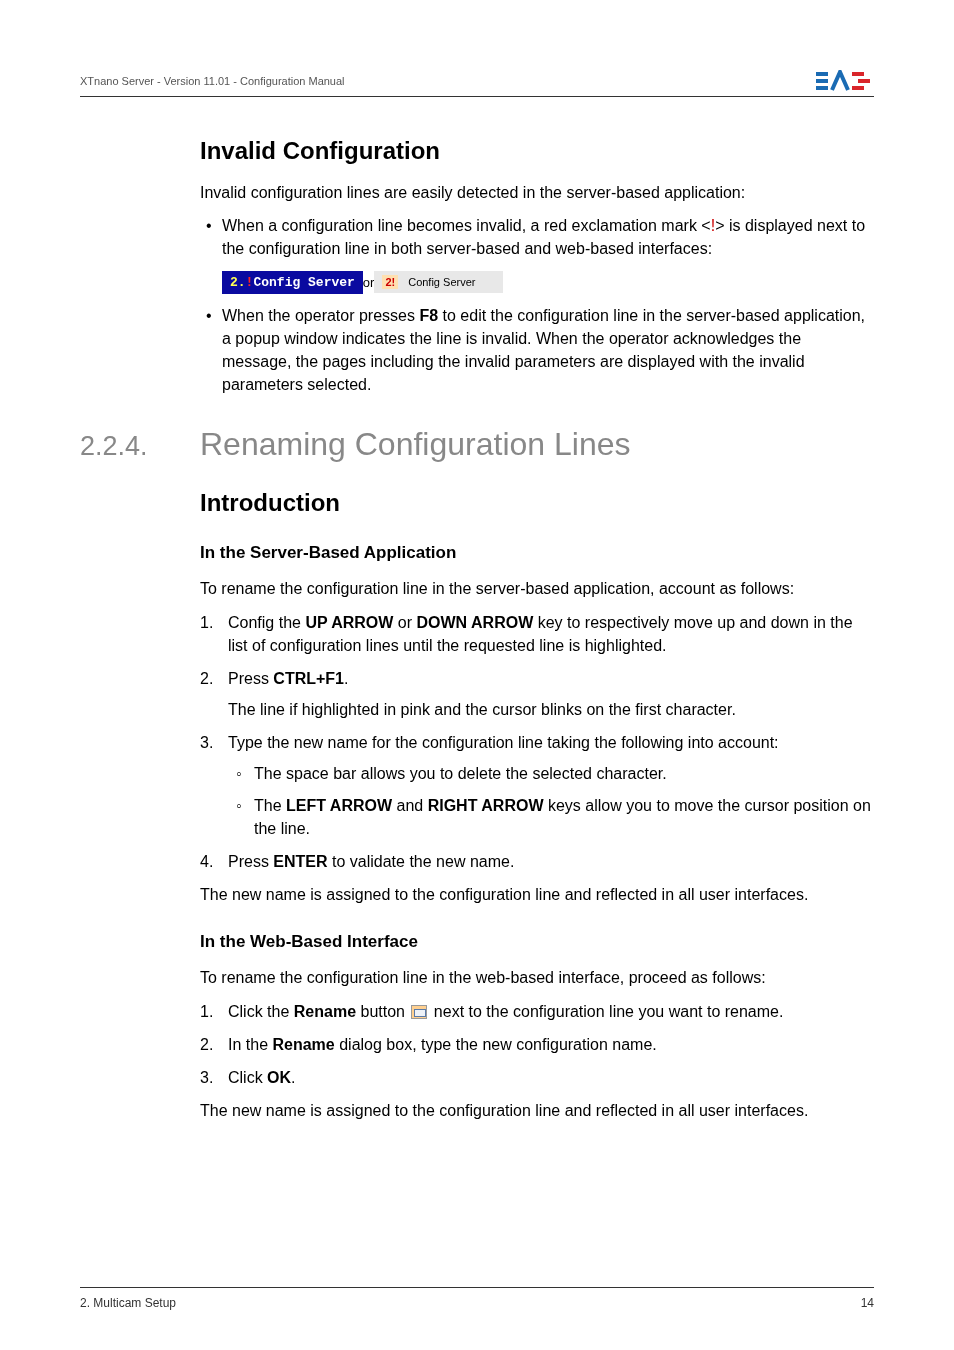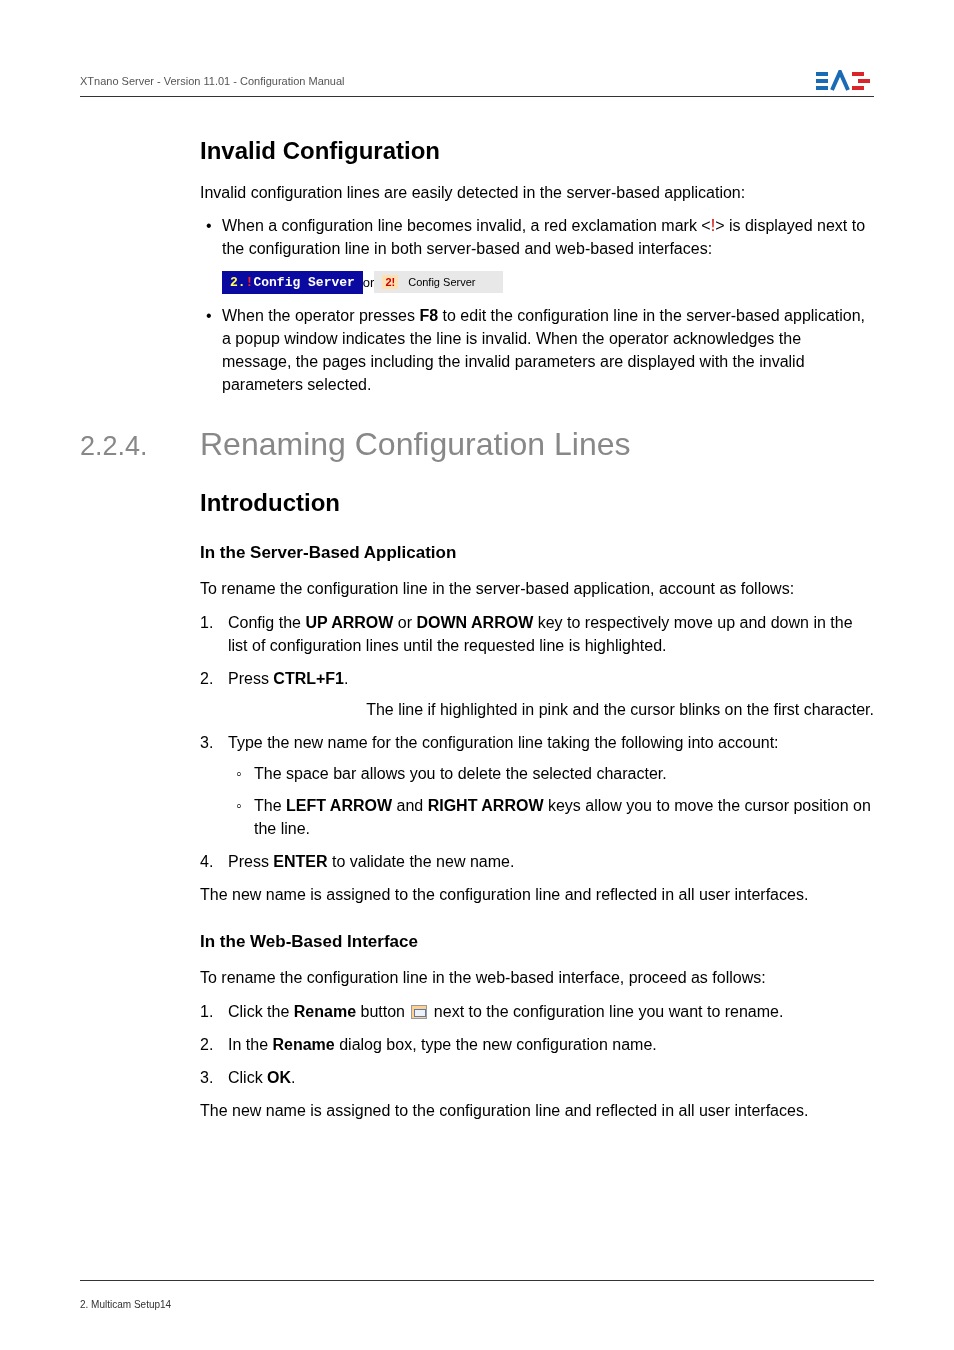--- a/index.html
+++ b/index.html
@@ -166,26 +166,27 @@
       background: #eef2f8;
     }
     .red-excl { color: #c00; }
     .bold { font-weight: bold; }
     .footer {
       position: absolute;
       bottom: 40px;
       left: 80px;
       right: 80px;
       display: flex;
+      justify-content: space-between;
       border-top: 1px solid #333;
-      padding-top: 18px;
-      font-size: 10px;
+      padding-top: 8px;
+      font-size: 12px;
       color: #333;
     }
-    .indent-block { margin: 8px 0 8px 0; text-align: right; }
+    .indent-block { margin: 8px 0 8px 0; }
   </style>
 </head>
 <body>
 
 <div class="page">
   <div class="header">
     <div class="header-text">XTnano Server - Version 11.01 - Configuration Manual</div>
     <div class="logo">
       <svg width="58" height="22" viewBox="0 0 58 22">
         <rect x="0" y="2" width="12" height="4" fill="#1a6bb3"></rect>

